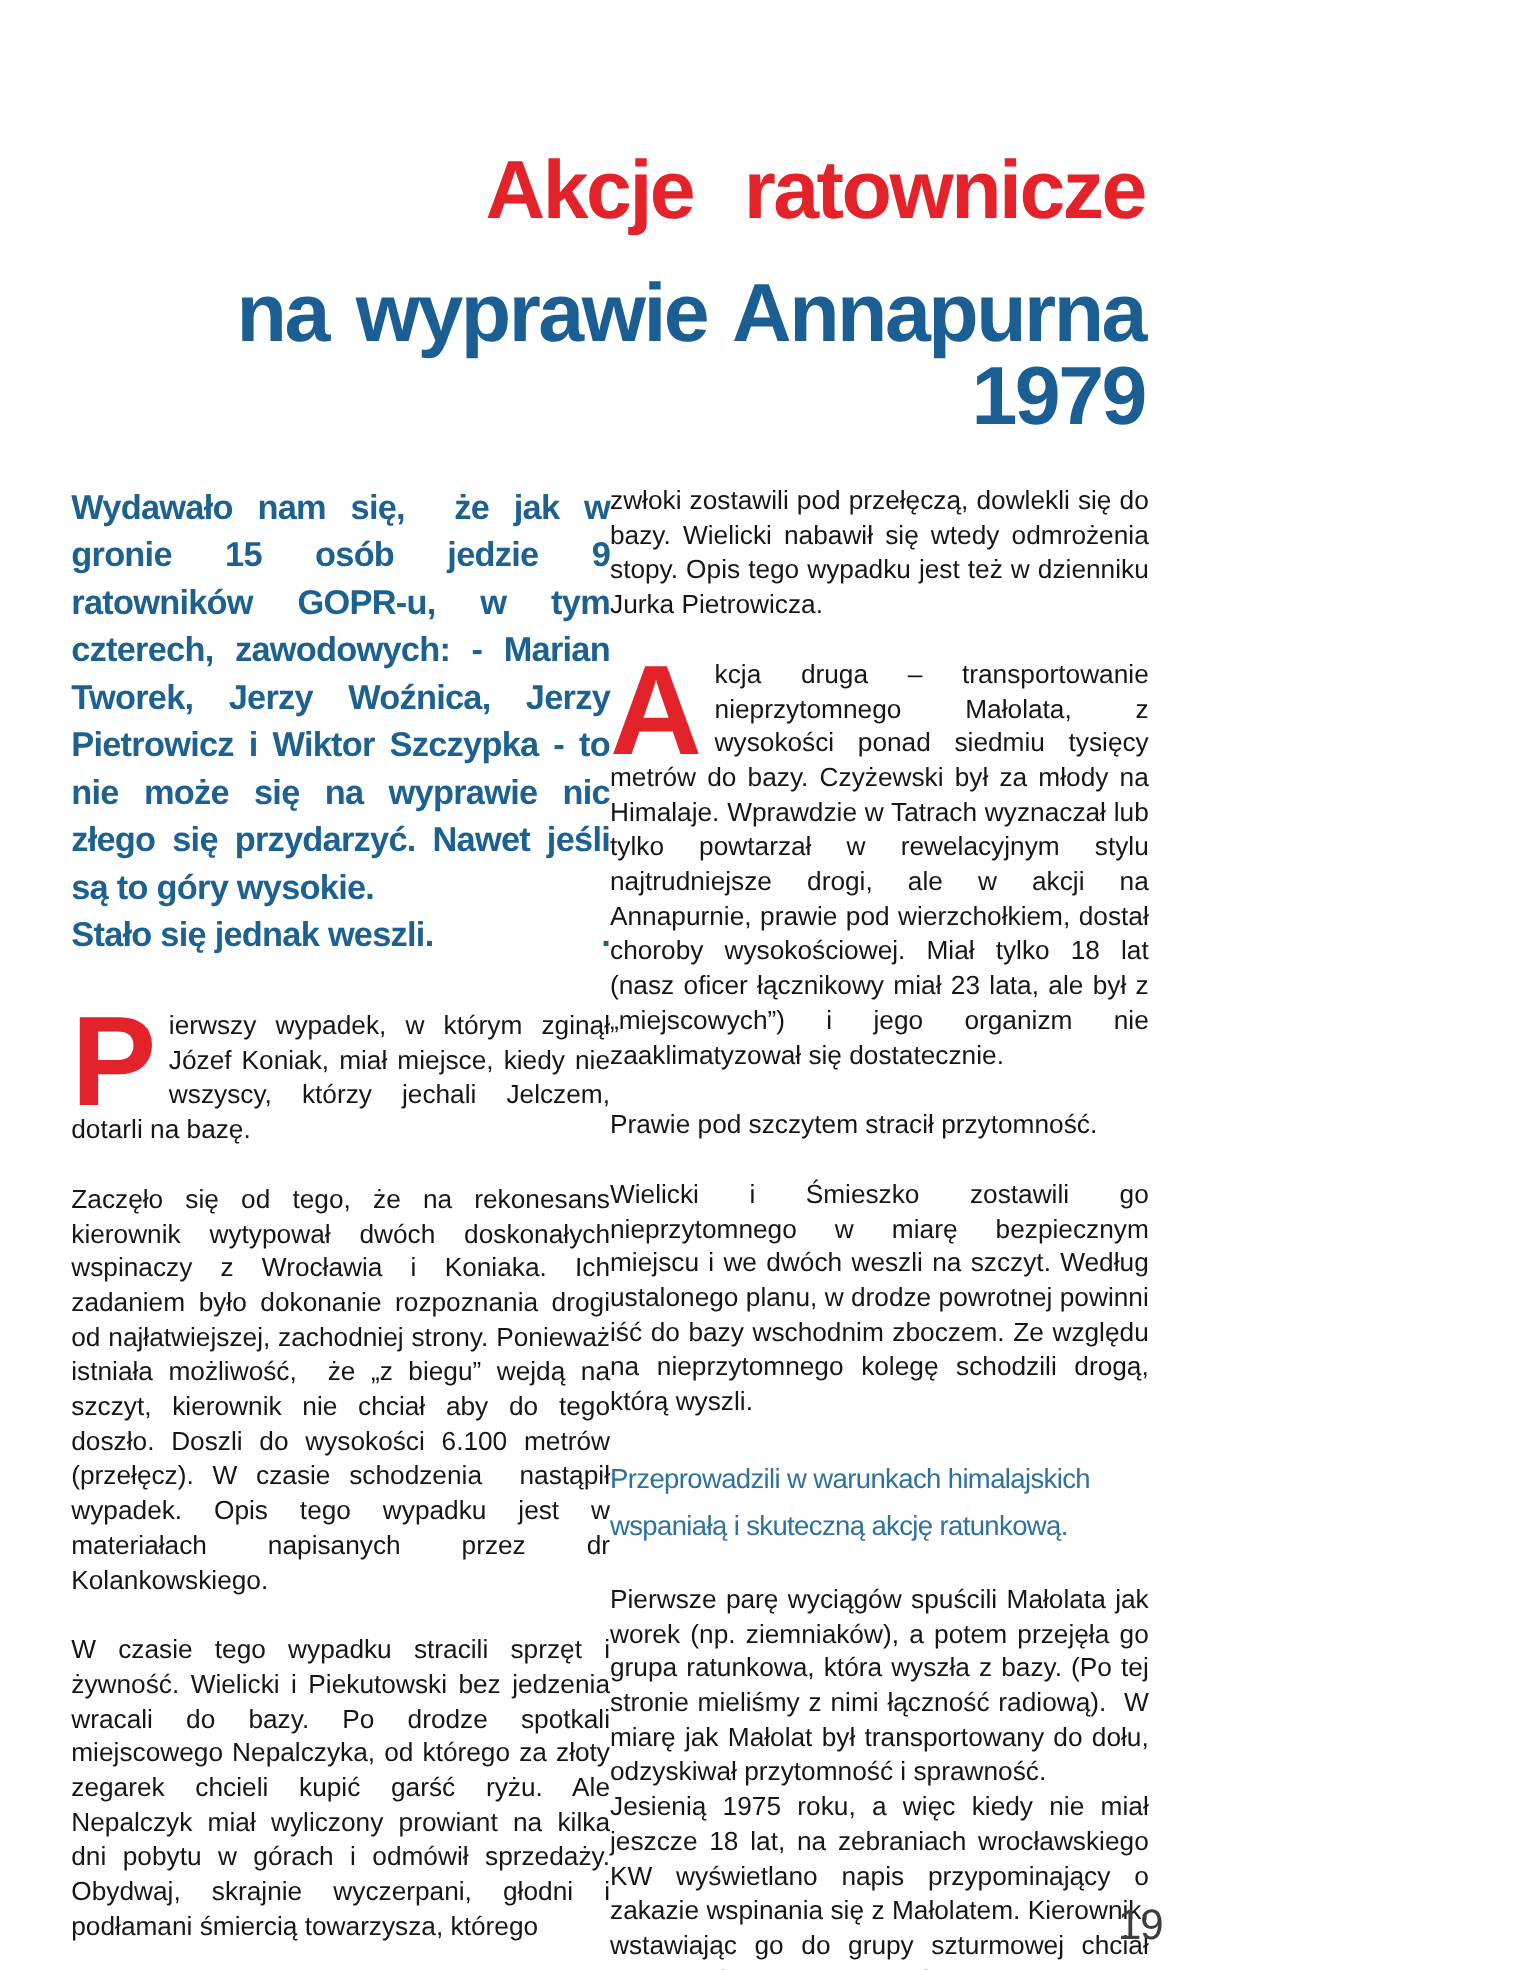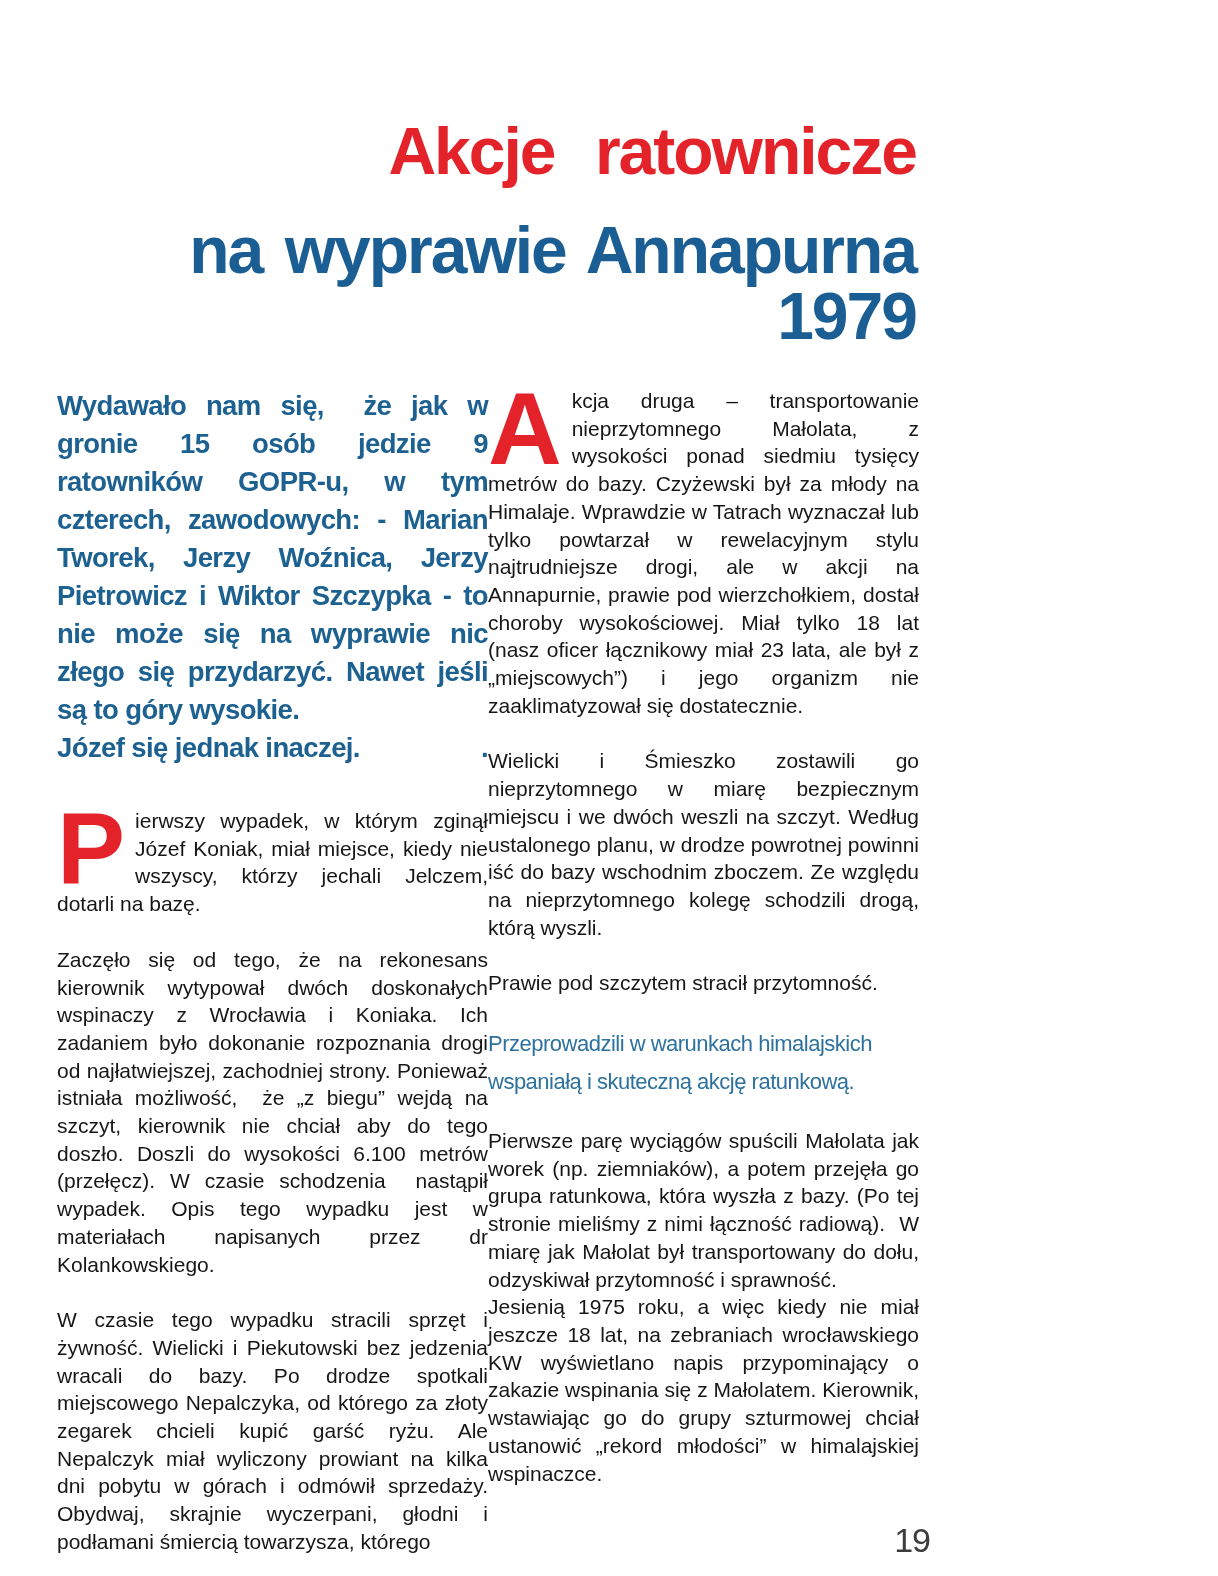--- a/index.html
+++ b/index.html
@@ -109,43 +109,44 @@
     <div class="title-line1">Akcje ratownicze</div>
     <div class="title-line2">na wyprawie Annapurna &nbsp;1979</div>
   </header>
 
   <div class="columns">
 
     <div class="col col-left">
       <div class="intro">
         <p>Wydawało nam się, &nbsp;że jak w gronie 15 osób jedzie 9 ratowników GOPR-u, w tym czterech, zawodowych: - Marian Tworek, Jerzy Woźnica, Jerzy Pietrowicz i Wiktor Szczypka - to nie może się na wyprawie nic złego się przydarzyć. Nawet jeśli są to góry wysokie.</p>
         <div class="intro-split">
-          <span>Józef się jednak inaczej.</span>
+          <span>Stało się jednak weszli.</span>
           <span>.</span>
         </div>
       </div>
 
       <p class="body-p">
         <span class="dropcap">P</span><span>ierwszy wypadek, w którym zginął Józef Koniak, miał miejsce, kiedy nie wszyscy, którzy jechali Jelczem, dotarli na bazę.</span>
       </p>
 
       <p class="body-p">Zaczęło się od tego, że na rekonesans kierownik wytypował dwóch doskonałych wspinaczy z Wrocławia i Koniaka. Ich zadaniem było dokonanie rozpoznania drogi od najłatwiejszej, zachodniej strony. Ponieważ istniała możliwość, &nbsp;że „z biegu” wejdą na szczyt, kierownik nie chciał aby do tego doszło. Doszli do wysokości 6.100 metrów (przełęcz). W czasie schodzenia &nbsp;nastąpił wypadek. Opis tego wypadku jest w materiałach napisanych przez dr Kolankowskiego.</p>
 
       <p class="body-p">W czasie tego wypadku stracili sprzęt i żywność. Wielicki i Piekutowski bez jedzenia wracali do bazy. Po drodze spotkali miejscowego Nepalczyka, od którego za złoty zegarek chcieli kupić garść ryżu. Ale Nepalczyk miał wyliczony prowiant na kilka dni pobytu w górach i odmówił sprzedaży. Obydwaj, skrajnie wyczerpani, głodni i podłamani śmiercią towarzysza, którego</p>
     </div>
 
     <div class="col col-right">
+      <p class="body-p">zwłoki zostawili pod przełęczą, dowlekli się do bazy. Wielicki nabawił się wtedy odmrożenia stopy. Opis tego wypadku jest też w dzienniku Jurka Pietrowicza.</p>
 
       <p class="body-p">
         <span class="dropcap">A</span><span>kcja druga – transportowanie nieprzytomnego Małolata, z wysokości ponad siedmiu tysięcy metrów do bazy. Czyżewski był za młody na Himalaje. Wprawdzie w Tatrach wyznaczał lub tylko powtarzał w rewelacyjnym stylu najtrudniejsze drogi, ale w akcji na Annapurnie, prawie pod wierzchołkiem, dostał choroby wysokościowej. Miał tylko 18 lat (nasz oficer łącznikowy miał 23 lata, ale był z „miejscowych”) i jego organizm nie zaaklimatyzował się dostatecznie.</span>
       </p>
 
+      <p class="body-p">Prawie pod szczytem stracił przytomność.</p>
+
       <p class="body-p">Wielicki i Śmieszko zostawili go nieprzytomnego w miarę bezpiecznym miejscu i we dwóch weszli na szczyt. Według ustalonego planu, w drodze powrotnej powinni iść do bazy wschodnim zboczem. Ze względu na nieprzytomnego kolegę schodzili drogą, którą wyszli.</p>
-
-      <p class="body-p">Prawie pod szczytem stracił przytomność.</p>
 
       <h2 class="subheading">Przeprowadzili w warunkach himalajskich wspaniałą i skuteczną akcję ratunkową.</h2>
 
       <p class="body-p tight">Pierwsze parę wyciągów spuścili Małolata jak worek (np. ziemniaków), a potem przejęła go grupa ratunkowa, która wyszła z bazy. (Po tej stronie mieliśmy z nimi łączność radiową). &nbsp;W miarę jak Małolat był transportowany do dołu, odzyskiwał przytomność i sprawność.</p>
 
 
       <p class="body-p">Jesienią 1975 roku, a więc kiedy nie miał jeszcze 18 lat, na zebraniach wrocławskiego KW wyświetlano napis przypominający o zakazie wspinania się z Małolatem. Kierownik, wstawiając go do grupy szturmowej chciał ustanowić „rekord młodości” w himalajskiej wspinaczce.</p>
     </div>
 
   </div>

